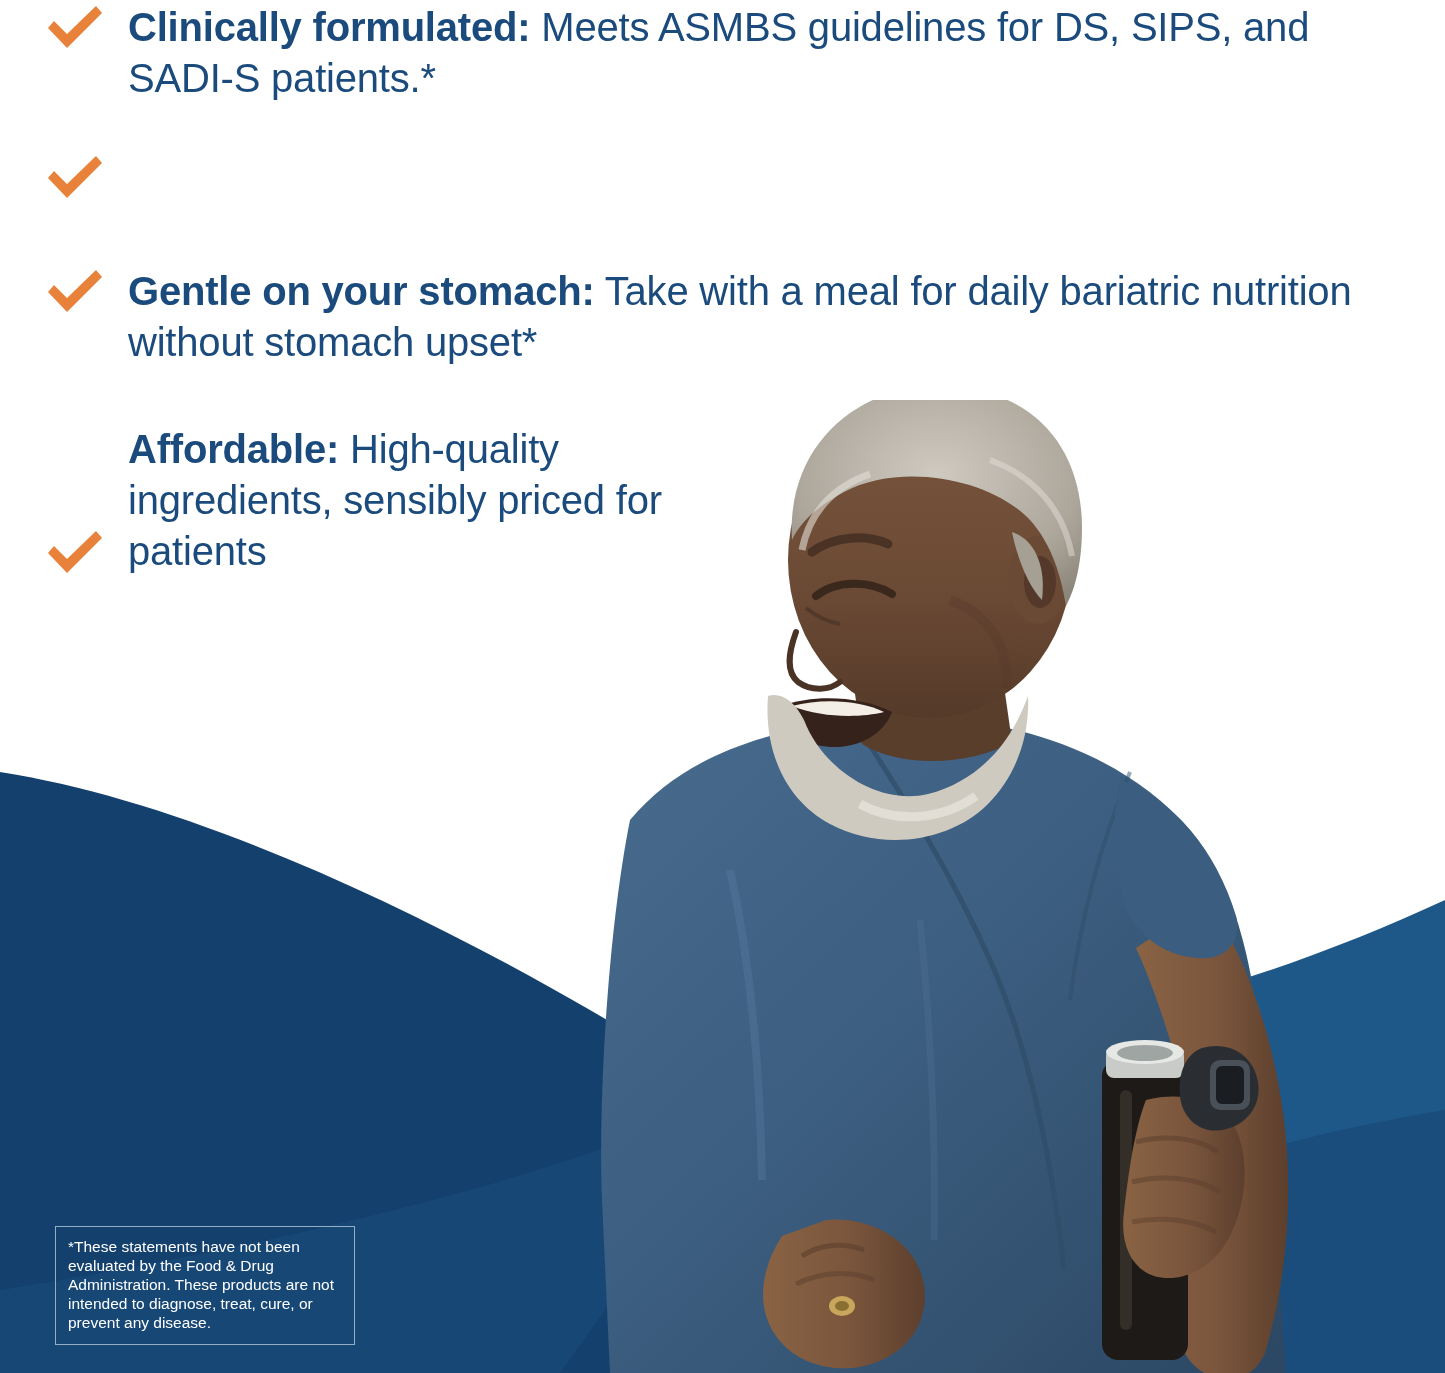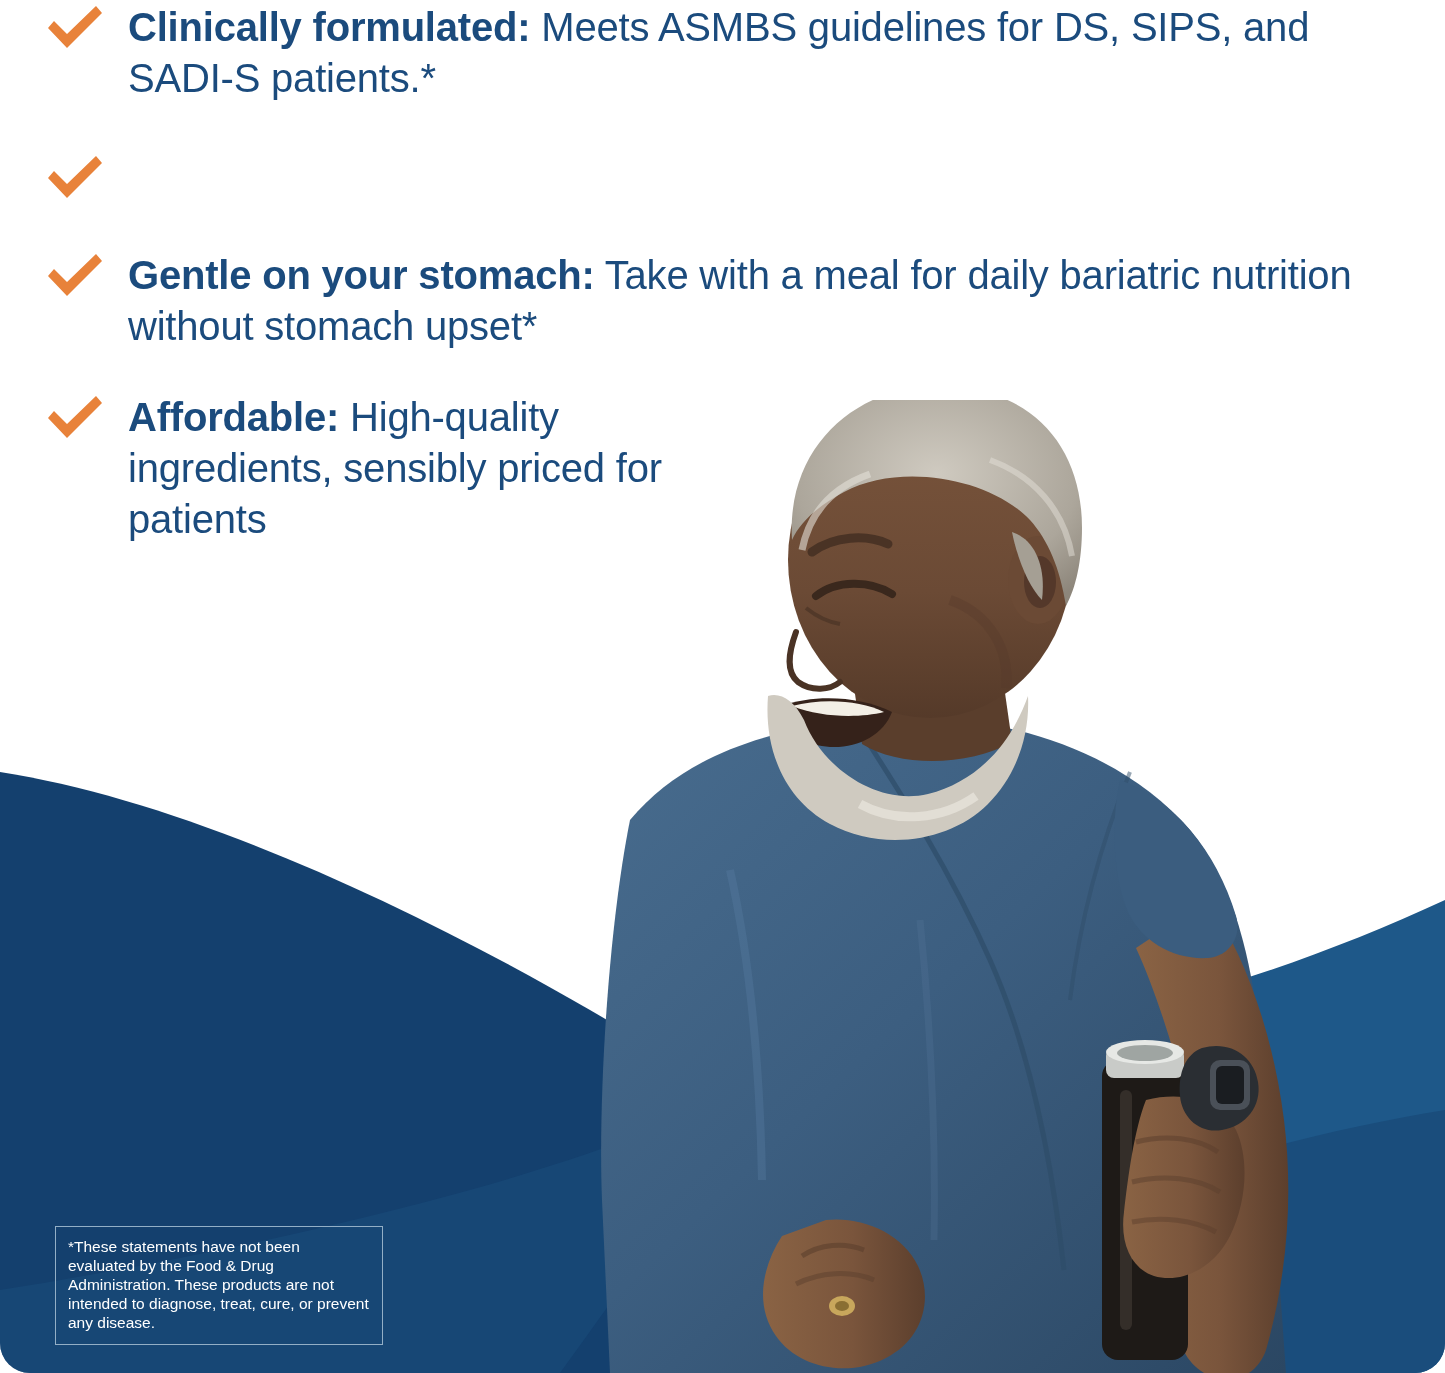--- a/index.html
+++ b/index.html
@@ -9,21 +9,20 @@
   }
   body {
     font-family: "Liberation Sans", sans-serif;
   }
   #canvas {
     position: relative;
     width: 1445px;
     height: 1373px;
     overflow: hidden;
     background: #ffffff;
-    border-radius: 30px;
   }
 
   
   .wave-layer {
     position: absolute;
     inset: 0;
     width: 1445px;
     height: 1373px;
     pointer-events: none;
   }
@@ -64,30 +63,30 @@
     font-size: 40px;
     line-height: 51px;
     letter-spacing: -0.2px;
     max-width: 1270px;
   }
   .bullet-text .lead {
     font-weight: bold;
   }
   .b1 { top: 2px; }
   .b2 { top: 152px; }
-  .b3 { top: 250px; }
-  .b4 { top: 392px; }
+  .b3 { top: 266px; }
+  .b4 { top: 424px; align-items: flex-end; }
   .b4 .bullet-text { max-width: 600px; }
 
   
   .disclaimer {
     position: absolute;
     left: 55px;
     top: 1226px;
-    width: 328px;
+    width: 300px;
     border: 1px solid #93AFC6;
     padding: 10px 12px 12px 12px;
     box-sizing: border-box;
     color: #FFFFFF;
     font-size: 15.5px;
     line-height: 19px;
   }
 </style>
 </head>
 <body>

